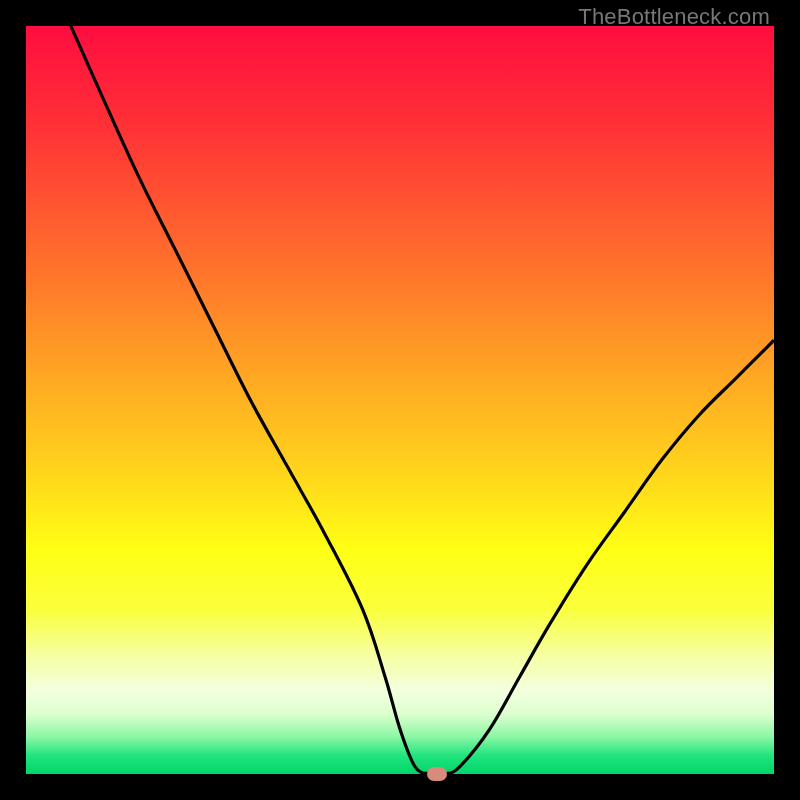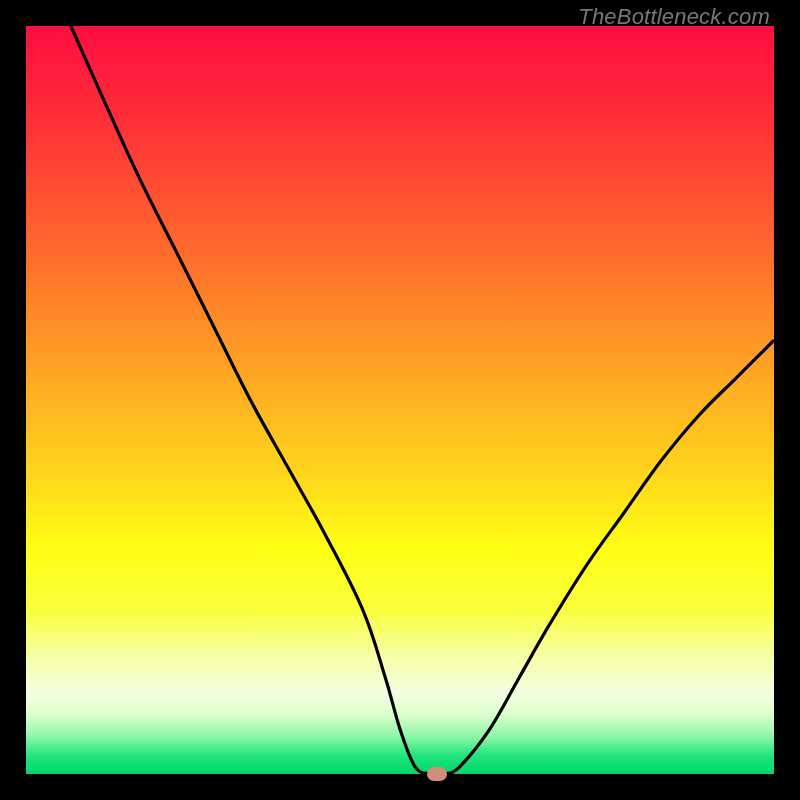--- a/index.html
+++ b/index.html
@@ -39,21 +39,20 @@
     );
   }
   .watermark {
     position: absolute;
     top: 4px;
     right: 30px;
     color: #777;
     font-size: 22px;
     letter-spacing: 0.2px;
     user-select: none;
-    font-style: italic;
   }
   svg.curve {
     position: absolute;
     left: 0;
     top: 0;
     width: 748px;
     height: 748px;
   }
   .marker {
     position: absolute;

